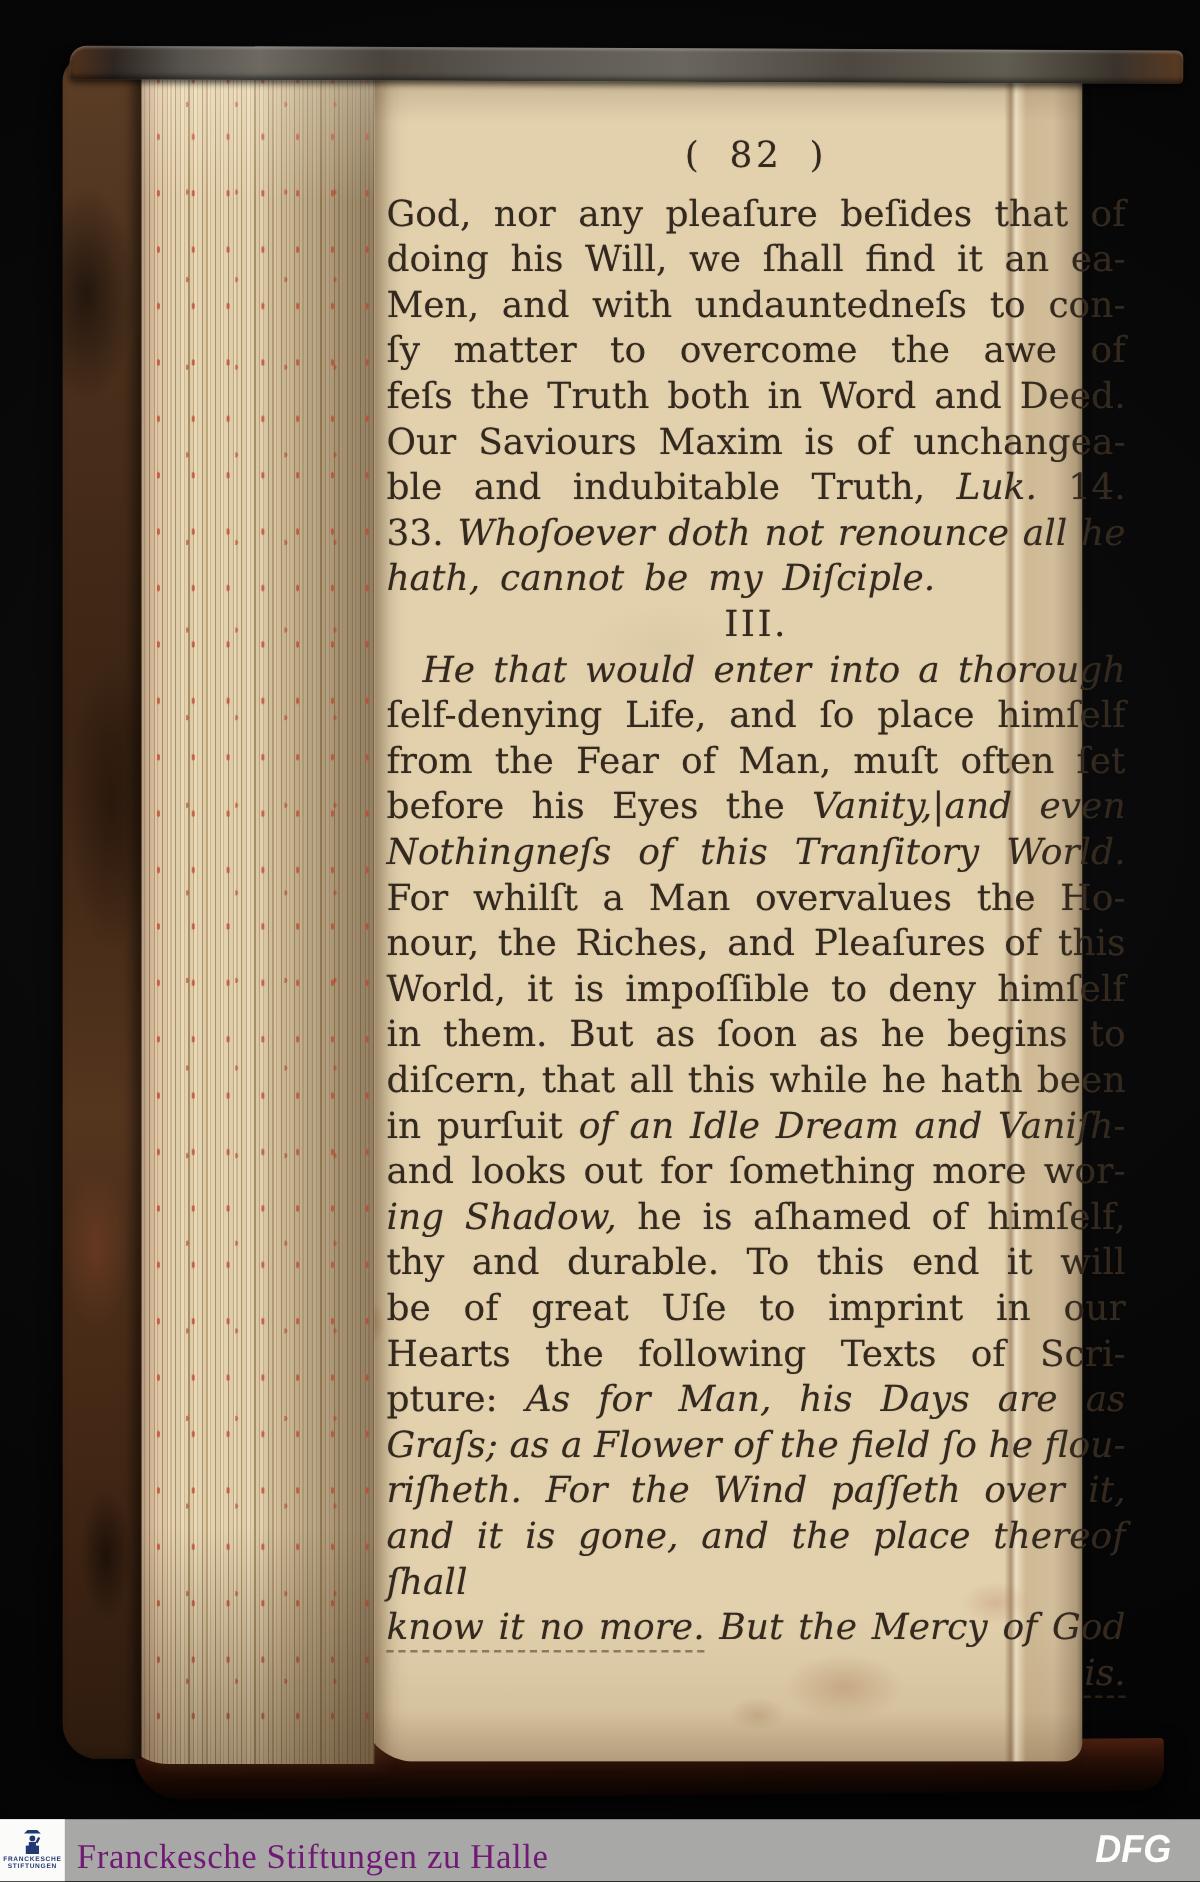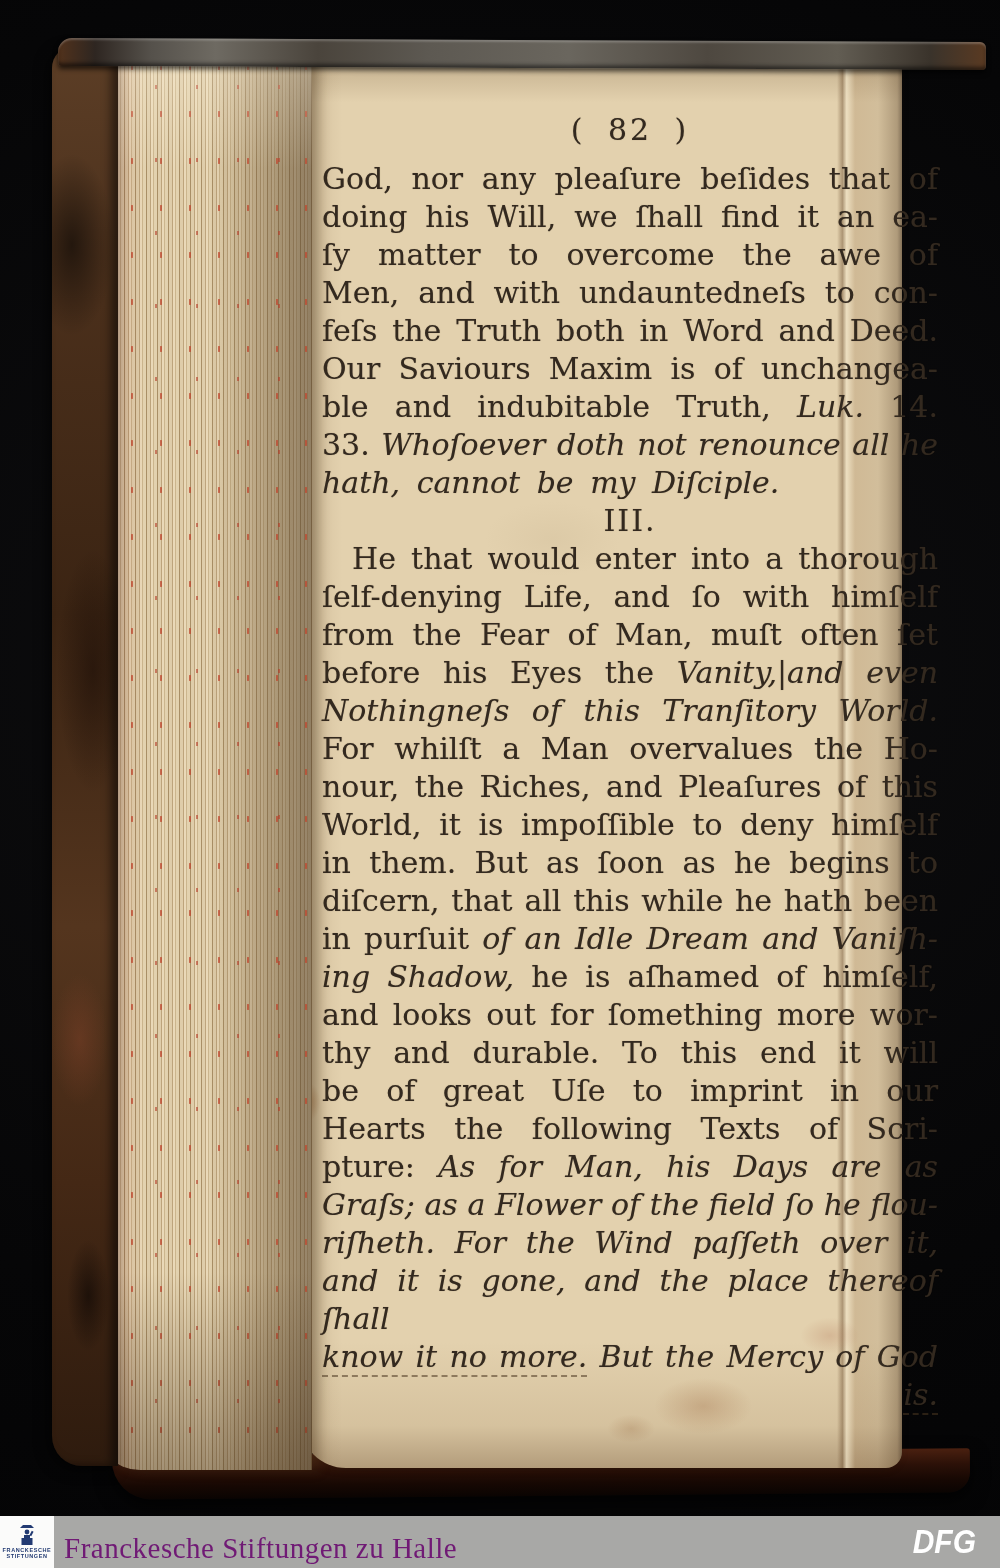--- a/index.html
+++ b/index.html
@@ -71,21 +71,21 @@
   .pagenum{
     text-align:center;font-size:30px;line-height:44px;
     letter-spacing:3px;word-spacing:10px;margin-bottom:8px;
   }
   .lines{font-size:30px;}
   .tl{line-height:38px;min-height:38px;}
   .tl.j{text-align:justify;text-align-last:justify;}
   .tl.c{text-align:center;text-align-last:center;letter-spacing:2px;}
   .tl.r{text-align:right;text-align-last:right;}
   .tl.l{text-align:center;text-align-last:left;word-spacing:7px;}
-  .tl.ind{text-indent:30px;}
+  .tl.ind{text-indent:30px;font-style:italic;}
   .it{font-style:italic;}
   .ul{border-bottom:2px dashed rgba(75,55,32,.55);padding-bottom:1px;}
   
   .bar{position:absolute;left:0;top:1516px;width:1000px;height:52px;background:#a8a8a6;z-index:10;}
   .logobox{
     position:absolute;left:0;top:0;width:54px;height:52px;background:#fbfbfa;
     display:flex;flex-direction:column;align-items:center;justify-content:center;gap:2px;
   }
   .logotext{
     font-family:"Liberation Sans",sans-serif;font-weight:bold;
@@ -108,41 +108,41 @@
 <div class="stage">
 
   <div class="bottom-edge"></div>
 
   <div class="page">
     <div class="textblock">
       <div class="pagenum">( 82 )</div>
       <div class="lines">
           <div class="tl j"><span>God, nor any pleaſure beſides that of</span></div>
           <div class="tl j"><span>doing his Will, we ſhall find it an ea-</span></div>
+          <div class="tl j"><span>Men, and with undauntedneſs to con-</span></div>
           <div class="tl j"><span>ſy matter to overcome the awe of</span></div>
-          <div class="tl j"><span>Men, and with undauntedneſs to con-</span></div>
           <div class="tl j"><span>feſs the Truth both in Word and Deed.</span></div>
           <div class="tl j"><span>Our Saviours Maxim is of unchangea-</span></div>
           <div class="tl j"><span>ble and indubitable Truth, </span><span class="it">Luk.</span><span> 14.</span></div>
           <div class="tl j"><span>33. </span><span class="it">Whoſoever doth not renounce all he</span></div>
           <div class="tl l"><span class="it">hath, cannot be my Diſciple.</span></div>
           <div class="tl c"><span>III.</span></div>
           <div class="tl j ind"><span>He that would enter into a thorough</span></div>
-          <div class="tl j"><span>ſelf-denying Life, and ſo with himſelf</span></div>
+          <div class="tl j"><span>ſelf-denying Life, and ſo place himſelf</span></div>
           <div class="tl j"><span>from the Fear of Man, muſt often ſet</span></div>
           <div class="tl j"><span>before his Eyes the </span><span class="it">Vanity,</span><span>|</span><span class="it">and even</span></div>
           <div class="tl j"><span class="it">Nothingneſs of this Tranſitory World.</span></div>
           <div class="tl j"><span>For whilſt a Man overvalues the Ho-</span></div>
           <div class="tl j"><span>nour, the Riches, and Pleaſures of this</span></div>
           <div class="tl j"><span>World, it is impoſſible to deny himſelf</span></div>
           <div class="tl j"><span>in them. But as ſoon as he begins to</span></div>
           <div class="tl j"><span>diſcern, that all this while he hath been</span></div>
           <div class="tl j"><span>in purſuit </span><span class="it">of an Idle Dream and Vaniſh-</span></div>
+          <div class="tl j"><span>and looks out for ſomething more wor-</span></div>
           <div class="tl j"><span class="it">ing Shadow,</span><span> he is aſhamed of himſelf,</span></div>
-          <div class="tl j"><span>and looks out for ſomething more wor-</span></div>
           <div class="tl j"><span>thy and durable. To this end it will</span></div>
           <div class="tl j"><span>be of great Uſe to imprint in our</span></div>
           <div class="tl j"><span>Hearts the following Texts of Scri-</span></div>
           <div class="tl j"><span>pture: </span><span class="it">As for Man, his Days are as</span></div>
           <div class="tl j"><span class="it">Graſs; as a Flower of the field ſo he flou-</span></div>
           <div class="tl j"><span class="it">riſheth. For the Wind paſſeth over it,</span></div>
           <div class="tl j"><span class="it">and it is gone, and the place thereof ſhall</span></div>
           <div class="tl j"><span class="it ul">know it no more.</span><span class="it"> But the Mercy of God</span></div>
           <div class="tl r"><span class="it ul">is.</span></div>
         </div>

